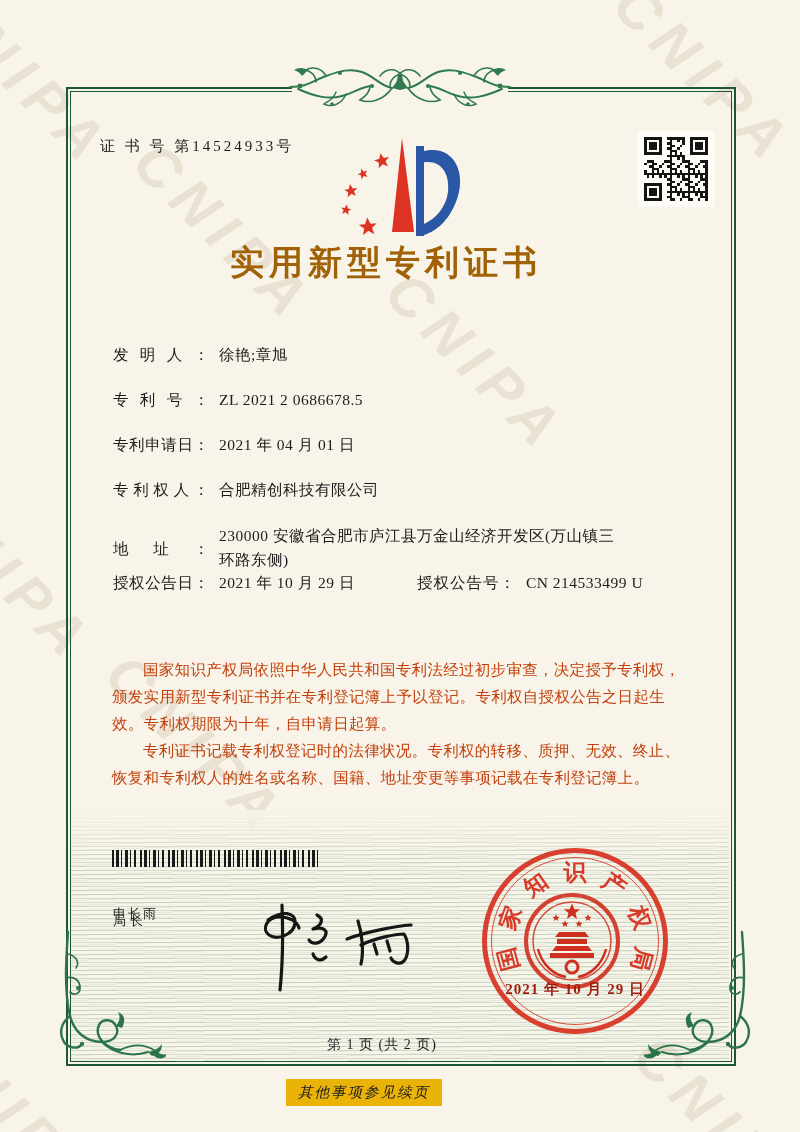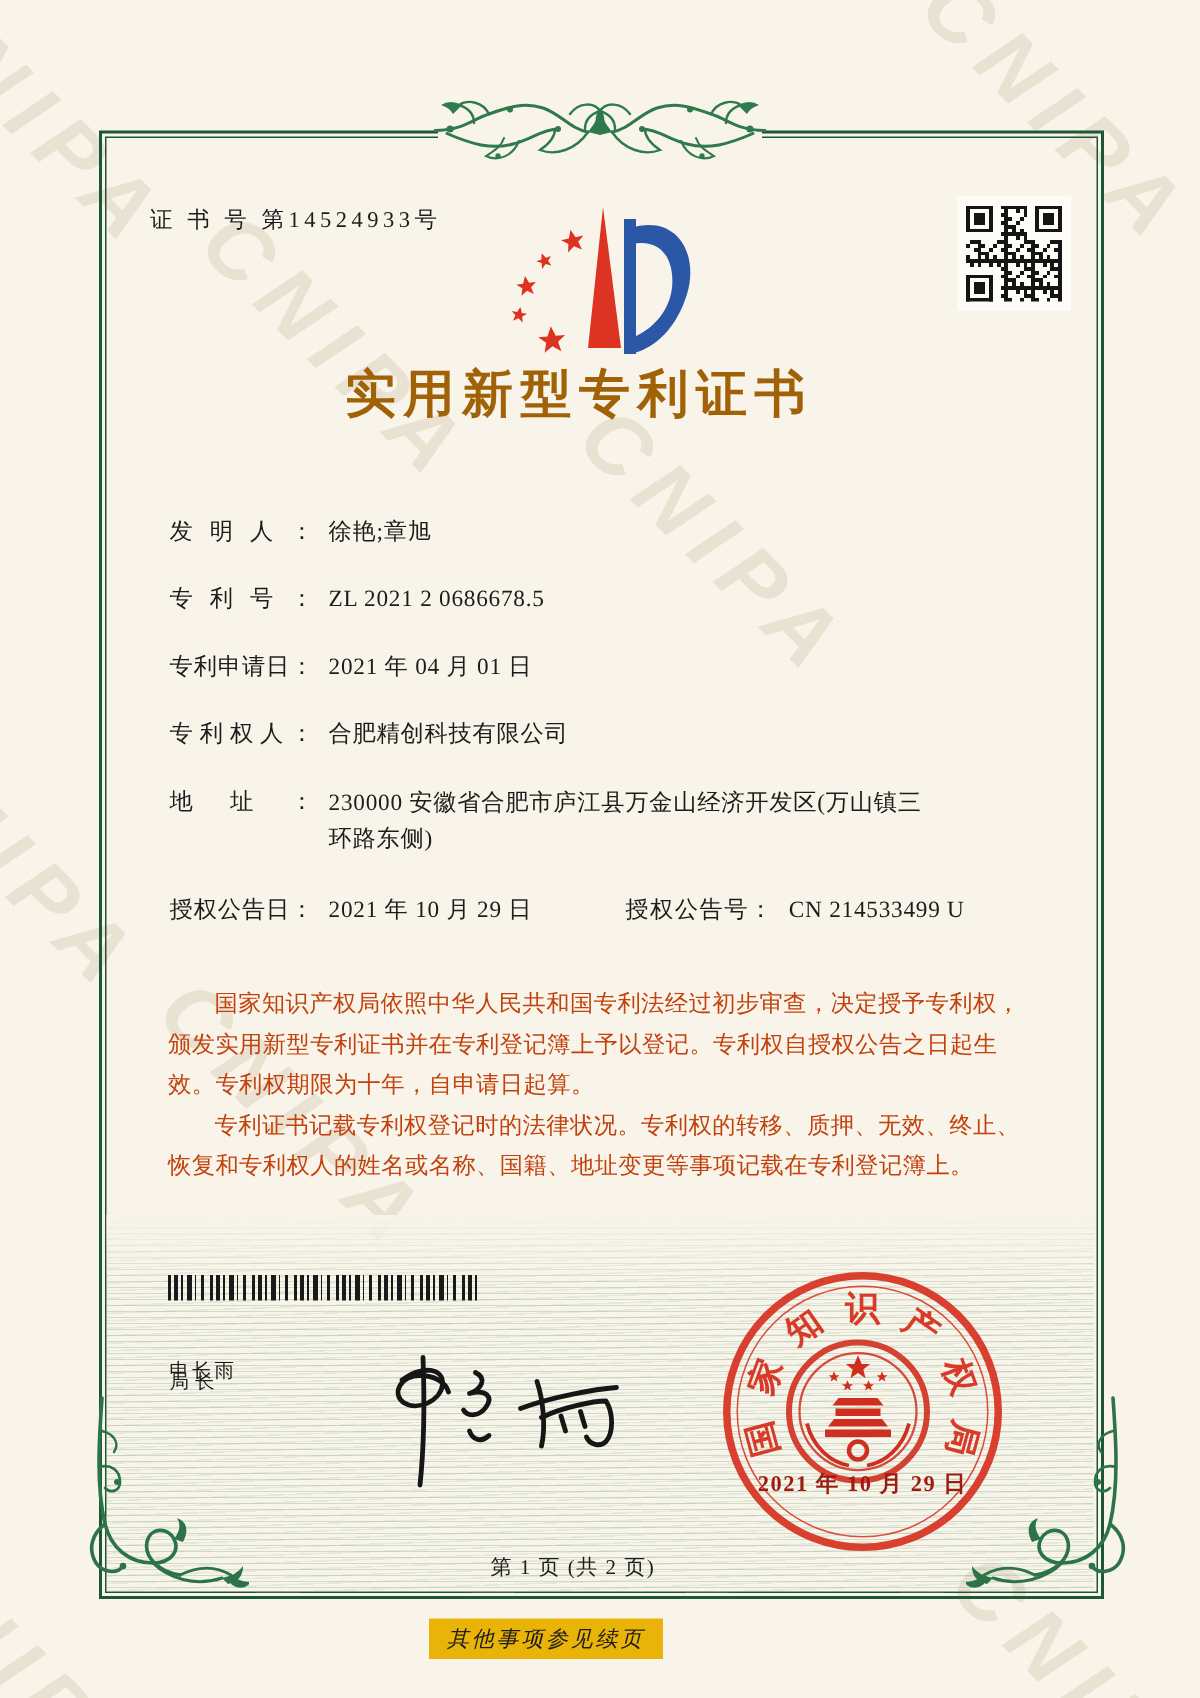--- a/index.html
+++ b/index.html
@@ -58,21 +58,21 @@
   }
   .logo{position:absolute;left:330px;top:128px;z-index:4;}
   .title{
     position:absolute;left:66px;top:240px;width:640px;z-index:4;
     text-align:center;font-size:34px;font-weight:bold;letter-spacing:5px;
     color:#a16207;
   }
   
   .fields{position:absolute;left:113px;top:344px;width:582px;z-index:4;font-size:15.5px;}
   .frow{margin-bottom:24px;display:flex;line-height:21px;}
-  .frow.addr{margin-bottom:24px;}
+  .frow.addr{margin-bottom:0;align-items:center;}
   .flabel{
     display:inline-block;width:96px;flex:0 0 96px;
     text-align:justify;text-align-last:justify;
     letter-spacing:0;
   }
   .fvalue{margin-left:10px;letter-spacing:0.5px;}
   .fvalue.pre{white-space:pre-line;line-height:24px;}
   .flabel2{display:inline-block;margin-left:62px;letter-spacing:1px;}
   
   .bodytext{

